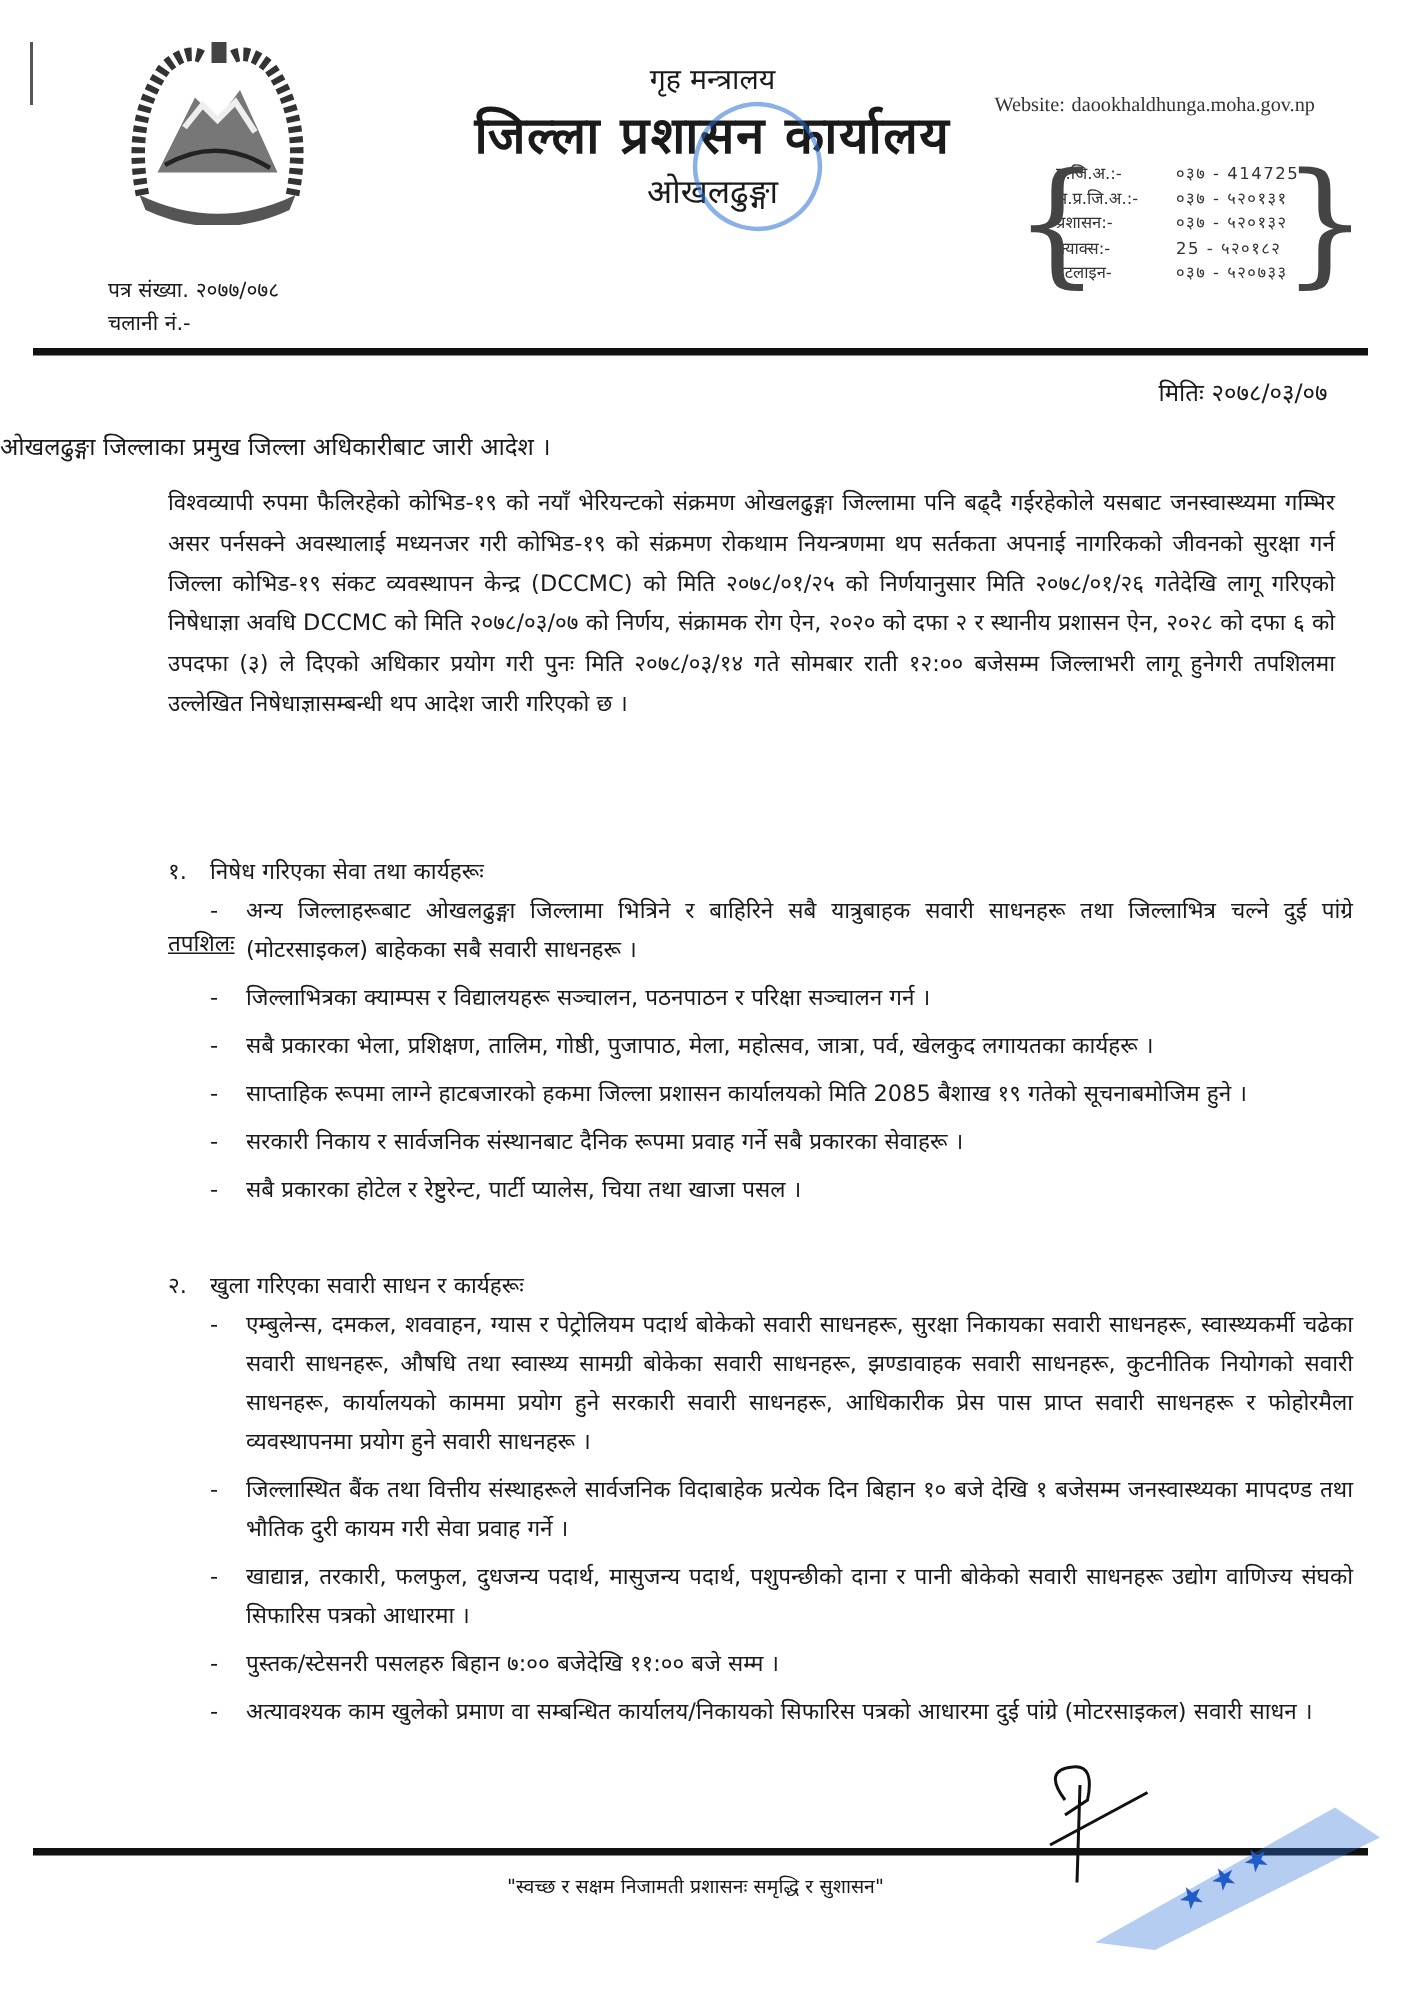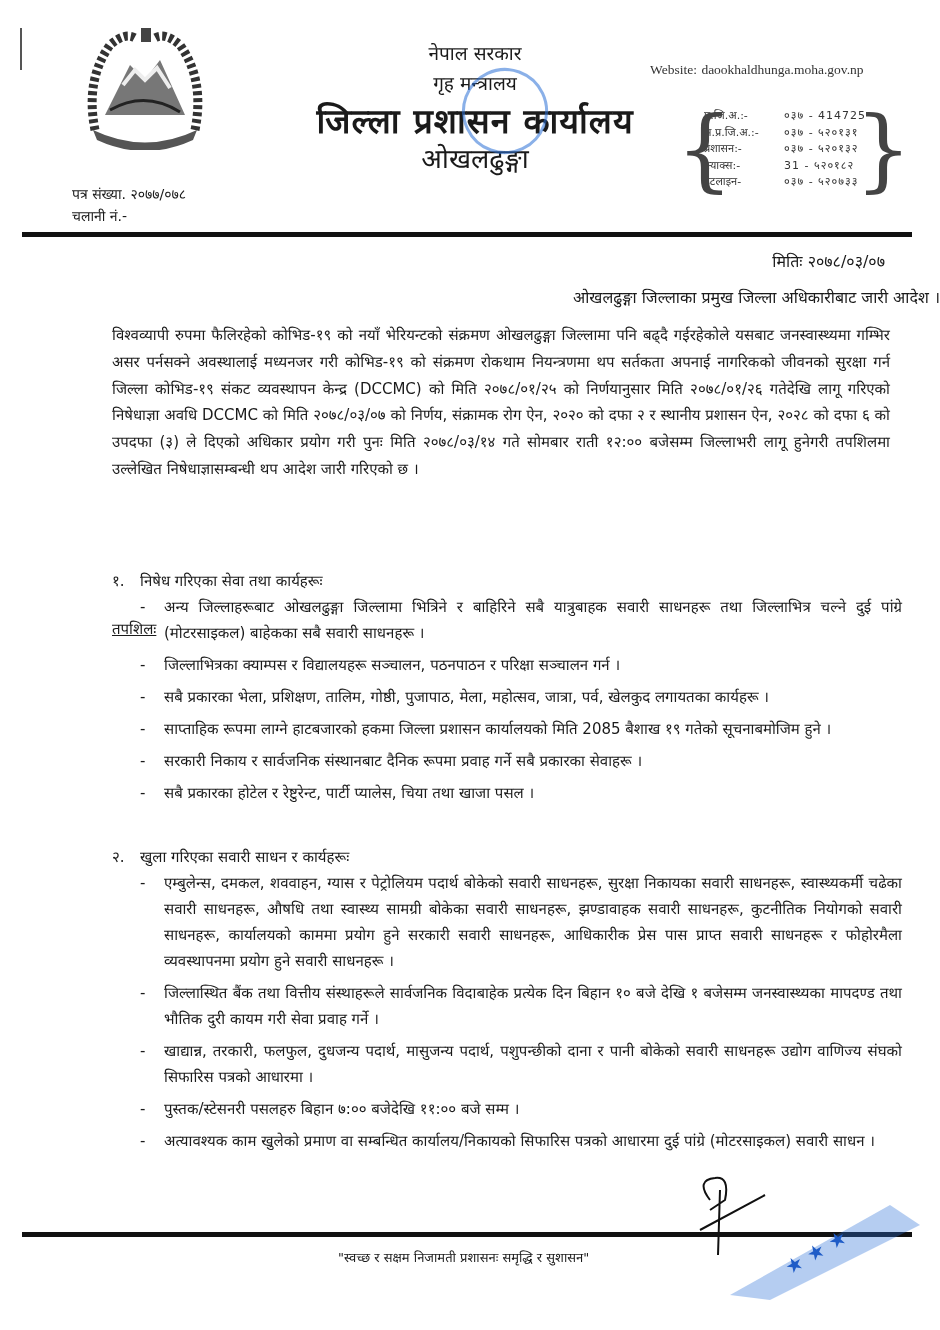--- a/index.html
+++ b/index.html
@@ -4,36 +4,36 @@
 <style>
   html, body { margin: 0; padding: 0; background: #fff; }
   body { width: 940px; height: 1330px; position: relative; overflow: hidden;
          font-family: "DejaVu Sans", sans-serif; color: #1a1a1a; }
   .abs { position: absolute; }
   .left-mark { left: 20px; top: 28px; width: 2px; height: 42px; background: #555; }
   .emblem { left: 75px; top: 20px; width: 140px; height: 130px; }
   .hdr-center { left: 280px; top: 38px; width: 390px; text-align: center; }
   .gov { font-size: 19px; line-height: 30px; }
   .office { font-size: 34px; line-height: 46px; font-weight: bold; letter-spacing: 1px; text-align: center; }
-  .district { font-size: 27px; line-height: 30px; text-align: center; }
+  .district { font-size: 22px; line-height: 30px; text-align: center; }
   .blue-seal { left: 462px; top: 68px; width: 80px; height: 80px; border-radius: 50%;
                border: 3px solid #2a6fd6; opacity: .55; transform: rotate(-25deg); }
   .contact { left: 650px; top: 60px; width: 280px; font-family: "Liberation Serif", serif;
              font-size: 13.5px; line-height: 19px; color: #333; }
-  .contact .row { display: flex; }
+  .contact .row { display: flex; margin-left: 13px; }
   .contact .k { width: 48px; }
   .phones { left: 682px; top: 108px; width: 230px; font-size: 11px; line-height: 16.5px; color: #333; }
   .brace { position:absolute; top:-4px; font-size: 90px; line-height: 90px; color:#444; font-family:"DejaVu Serif", serif; font-weight: 100; }
   .phones .row { display: flex; }
   .phones .lab { width: 80px; padding-left: 22px; }
   .phones .num { letter-spacing: 1px; }
   .refs { left: 72px; top: 183px; font-size: 14px; line-height: 22px; }
   .rule { left: 22px; width: 890px; height: 5px; background: #111; }
   .date { right: 55px; top: 250px; font-size: 16px; }
-  .subject { left: 0; width: 940px; top: 286px; text-align: right; font-size: 16px; }
+  .subject { left: 0; width: 940px; top: 286px; text-align: left; font-size: 16px; }
   .body-text { left: 112px; top: 322px; width: 778px; font-size: 15px; line-height: 26.8px;
                text-align: justify; }
   .section { left: 112px; width: 790px; font-size: 15px; line-height: 26px; }
   .tapashil { top: 570px; text-decoration: underline; margin-top: 46px; }
   .sec-title { display: flex; }
   .sec-title .no { width: 28px; }
   .items { list-style: none; margin: 0; padding: 0 0 0 28px; }
   .items li { display: flex; margin-bottom: 6px; }
   .items li .dash { width: 24px; flex: none; }
   .items li .txt { flex: 1; text-align: justify; }
@@ -50,21 +50,20 @@
   <path d="M20 110 Q10 60 35 25 Q50 12 60 18" fill="none" stroke="#333" stroke-width="9" stroke-dasharray="4 3"></path>
   <path d="M120 110 Q130 60 105 25 Q90 12 80 18" fill="none" stroke="#333" stroke-width="9" stroke-dasharray="4 3"></path>
   <path d="M30 95 L55 45 L70 60 L85 40 L110 95 Z" fill="#777"></path>
   <path d="M48 65 L60 50 L70 60 L82 48 L95 68" fill="none" stroke="#eee" stroke-width="4"></path>
   <path d="M35 90 Q70 70 105 92" fill="none" stroke="#222" stroke-width="3"></path>
   <rect x="66" y="8" width="10" height="14" fill="#444"></rect>
   <path d="M18 110 Q70 135 122 110 L118 120 Q70 142 22 120 Z" fill="#555"></path>
 </svg>
 
 <div class="abs hdr-center">
-  <div class="gov">नेपाल सरकार</div>
   <div class="gov">गृह मन्त्रालय</div>
   <div class="office">जिल्ला प्रशासन कार्यालय</div>
   <div class="district">ओखलढुङ्गा</div>
 </div>
 <div class="abs blue-seal"></div>
 
 <div class="abs contact">
   <div class="row"><span class="k">Website:</span>&nbsp;<span>daookhaldhunga.moha.gov.np</span></div>
 </div>
 
@@ -78,21 +77,21 @@
   <div class="row">
       <span class="lab">स.प्र.जि.अ.:-</span>
       <span class="num">०३७ - ५२०१३१</span>
     </div>
   <div class="row">
       <span class="lab">प्रशासन:-</span>
       <span class="num">०३७ - ५२०१३२</span>
     </div>
   <div class="row">
       <span class="lab">फ्याक्स:-</span>
-      <span class="num">31 - ५२०१८२</span>
+      <span class="num">25 - ५२०१८२</span>
     </div>
   <div class="row">
       <span class="lab">हटलाइन-</span>
       <span class="num">०३७ - ५२०७३३</span>
     </div>
 </div>
 
 <div class="abs refs">
   <div>पत्र संख्या. २०७७/०७८</div>
   <div>चलानी नं.-</div>

